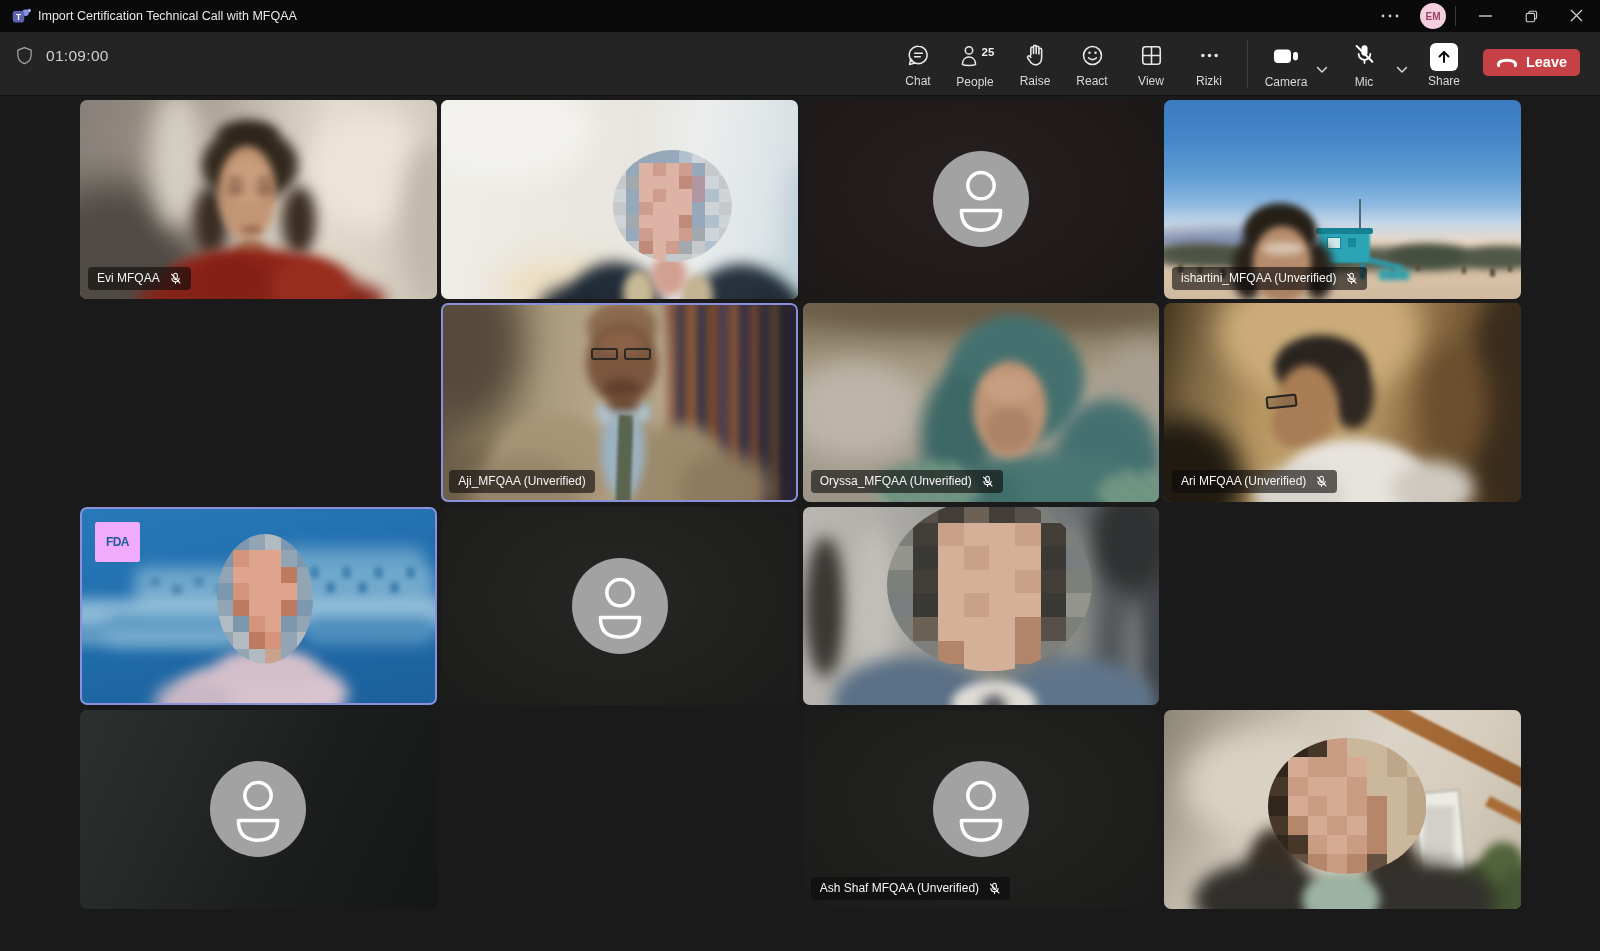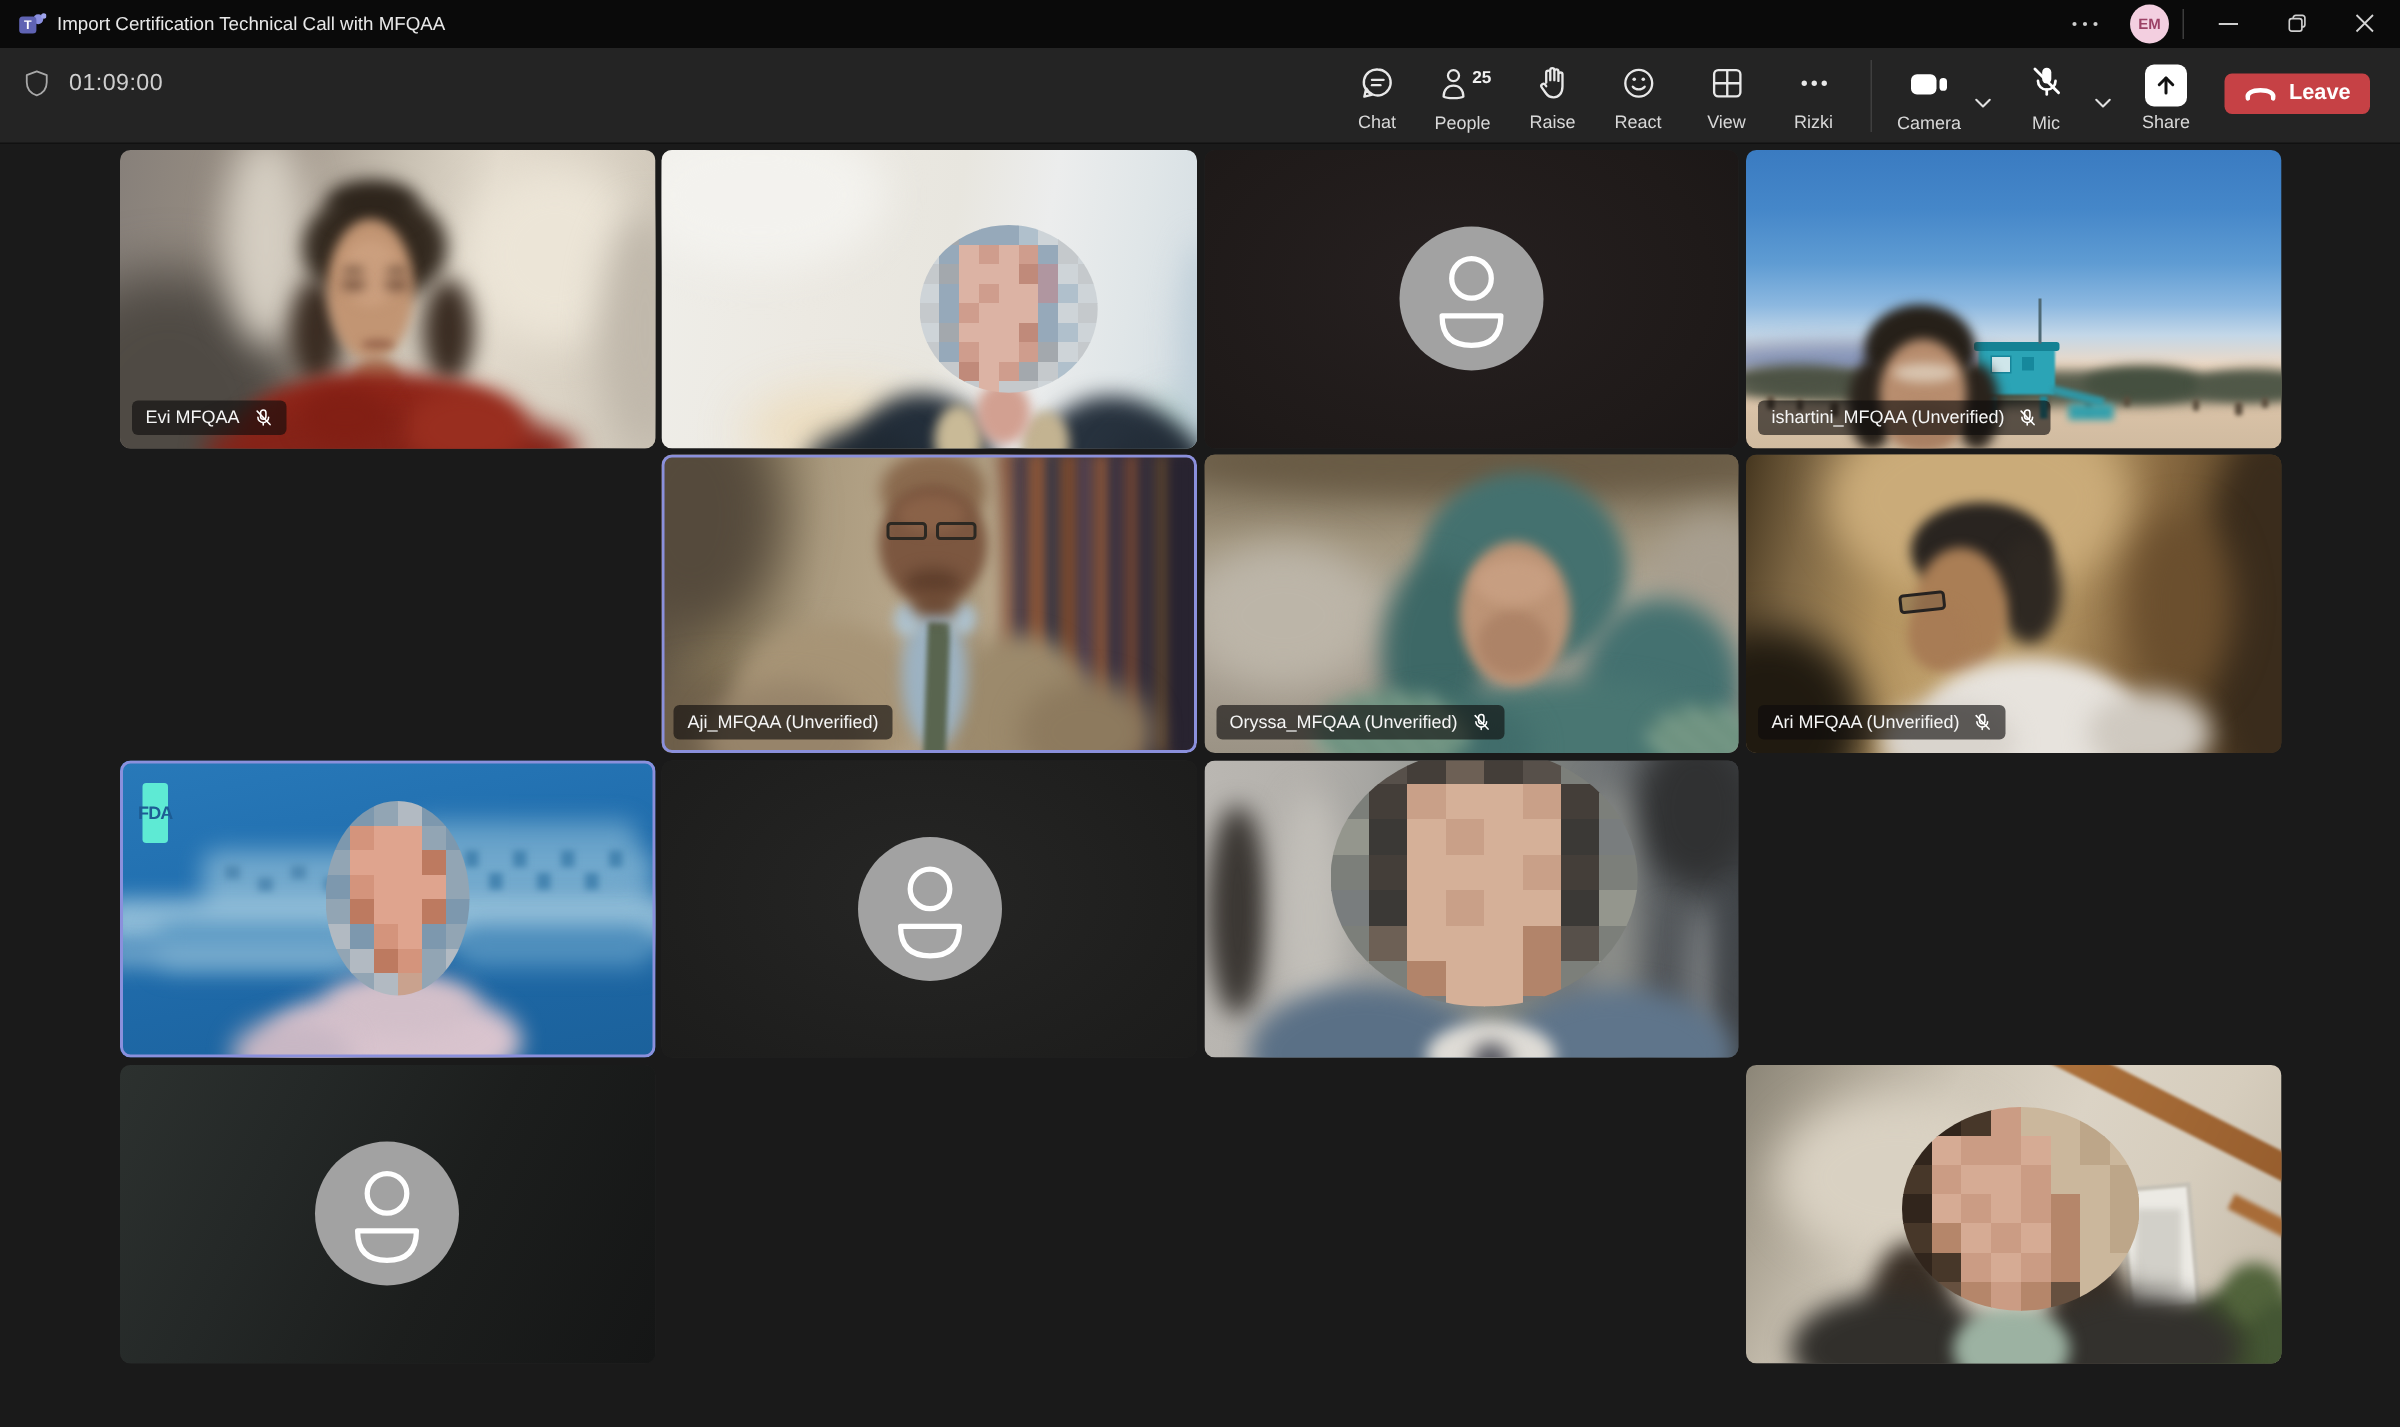--- a/index.html
+++ b/index.html
@@ -441,21 +441,21 @@
       <div style="position:absolute;left:262px;top:60px;width:9px;height:11px;background:#4584b0;filter:blur(2.2px)"></div>
       <div style="position:absolute;left:278px;top:75px;width:9px;height:11px;background:#4584b0;filter:blur(2.2px)"></div>
       <div style="position:absolute;left:294px;top:60px;width:9px;height:11px;background:#4584b0;filter:blur(2.2px)"></div>
       <div style="position:absolute;left:310px;top:75px;width:9px;height:11px;background:#4584b0;filter:blur(2.2px)"></div>
       <div style="position:absolute;left:326px;top:60px;width:9px;height:11px;background:#4584b0;filter:blur(2.2px)"></div>
       <div style="position:absolute;left:70px;top:70px;width:10px;height:9px;background:#5089b2;filter:blur(2.4px)"></div>
       <div style="position:absolute;left:92px;top:78px;width:10px;height:9px;background:#5089b2;filter:blur(2.4px)"></div>
       <div style="position:absolute;left:114px;top:70px;width:10px;height:9px;background:#5089b2;filter:blur(2.4px)"></div>
       <div style="position:absolute;left:136px;top:78px;width:10px;height:9px;background:#5089b2;filter:blur(2.4px)"></div>
       <div style="position:absolute;left:158px;top:70px;width:10px;height:9px;background:#5089b2;filter:blur(2.4px)"></div>
-      <div style="position:absolute;left:15px;top:15px;width:17px;height:40px;background:#5eead4;border-radius:2.5px;display:flex;align-items:center;justify-content:center;font-weight:bold;font-size:12px;color:#1d5c94;letter-spacing:-0.6px">FDA</div>
+      <div style="position:absolute;left:15px;top:15px;width:45px;height:40px;background:#f0abfc;border-radius:2.5px;display:flex;align-items:center;justify-content:center;font-weight:bold;font-size:12px;color:#1d5c94;letter-spacing:-0.6px">FDA</div>
       <div style="position:absolute;left:98px;top:152px;width:170px;height:70px;background:#d9c4ce;border-radius:50%;filter:blur(7px);"></div>
       <div style="position:absolute;left:138px;top:142px;width:100px;height:42px;background:#d2bfc9;border-radius:50%;filter:blur(7px);"></div>
       <div style="position:absolute;left:75px;top:172px;width:80px;height:48px;background:#c8b7c4;border-radius:50%;filter:blur(8px);"></div>
       <svg style="position:absolute;left:137px;top:27px;opacity:1.0" width="96" height="130" shape-rendering="crispEdges">
         <defs>
           <clipPath id="cl33003">
             <ellipse cx="48.0" cy="64.8" rx="48.0" ry="64.8"></ellipse>
           </clipPath>
         </defs>
         <g clip-path="url(#cl33003)">
@@ -613,20 +613,39 @@
       <div style="position:absolute;inset:0;background:linear-gradient(115deg, #2c312f 0%, #242827 30%, #1c1e1d 60%, #151616 100%)"></div>
       <div class="avcirc">
         <svg width="96" height="96" viewBox="0 0 48 48">
           <g stroke="#fff" stroke-width="1.75" fill="none" stroke-linejoin="round" stroke-linecap="round">
             <circle cx="24" cy="17.3" r="6.6"></circle>
             <path d="M14.2,29.8 L33.8,29.8 Q33.8,39.6 24,39.6 Q14.2,39.6 14.2,29.8 Z"></path>
           </g>
         </svg>
       </div>
     </div>
+<div class="tile" style="left:802.7px;top:613.0px">
+      <div style="position:absolute;inset:0;background:radial-gradient(ellipse 95% 115% at 50% 45%, #242423 0%, #1d1d1c 55%, #161616 100%)"></div>
+      <div class="avcirc">
+        <svg width="96" height="96" viewBox="0 0 48 48">
+          <g stroke="#fff" stroke-width="1.75" fill="none" stroke-linejoin="round" stroke-linecap="round">
+            <circle cx="24" cy="17.3" r="6.6"></circle>
+            <path d="M14.2,29.8 L33.8,29.8 Q33.8,39.6 24,39.6 Q14.2,39.6 14.2,29.8 Z"></path>
+          </g>
+        </svg>
+      </div>
+      <span class="chip">Ash Shaf MFQAA (Unverified)<svg width="13" height="13" viewBox="0 0 16 16" style="flex:none">
+          <g stroke="#fff" stroke-width="1.3" fill="none" stroke-linecap="round">
+            <rect x="5.8" y="1.6" width="4.4" height="7.6" rx="2.2"></rect>
+            <path d="M3.6,7.6 a4.4,4.4 0 0 0 8.8,0"></path>
+            <path d="M8,12.2 V14"></path>
+            <path d="M3,2.6 L13.6,13.6"></path>
+          </g>
+        </svg></span>
+    </div>
 <div class="tile" style="left:1164.0px;top:613.0px">
       <div style="position:absolute;inset:0;background:linear-gradient(118deg,#8b8577 0%,#aaa292 14%,#cfc7b8 32%,#dbd3c5 52%,#d6cdbd 72%,#c2b8a7 100%)"></div>
       <div style="position:absolute;left:20px;top:20px;width:160px;height:110px;background:#d9d1c2;border-radius:50%;filter:blur(14px);"></div>
       <div style="position:absolute;left:178px;top:-34px;width:280px;height:18px;background:linear-gradient(90deg,#b1763f,#8e5527);transform:rotate(27deg);transform-origin:left top;filter:blur(1px)"></div>
       <div style="position:absolute;left:326px;top:86px;width:100px;height:11px;background:#a86c38;transform:rotate(27deg);transform-origin:left top;filter:blur(1.4px)"></div>
       <div style="position:absolute;left:252px;top:80px;width:48px;height:84px;background:#eceae4;border:3px solid #c6c1b6;transform:rotate(-5deg);filter:blur(0.8px)"></div>
       <div style="position:absolute;left:260px;top:96px;width:30px;height:54px;background:#d2d0c9;filter:blur(2px)"></div>
       <div style="position:absolute;left:292px;top:148px;width:80px;height:65px;background:#41512f;border-radius:50%;filter:blur(5px);"></div>
       <div style="position:absolute;left:318px;top:132px;width:42px;height:42px;background:#52643c;border-radius:50%;filter:blur(5px);"></div>
       <div style="position:absolute;left:276px;top:168px;width:42px;height:40px;background:#3b4c2e;border-radius:50%;filter:blur(5px);"></div>

